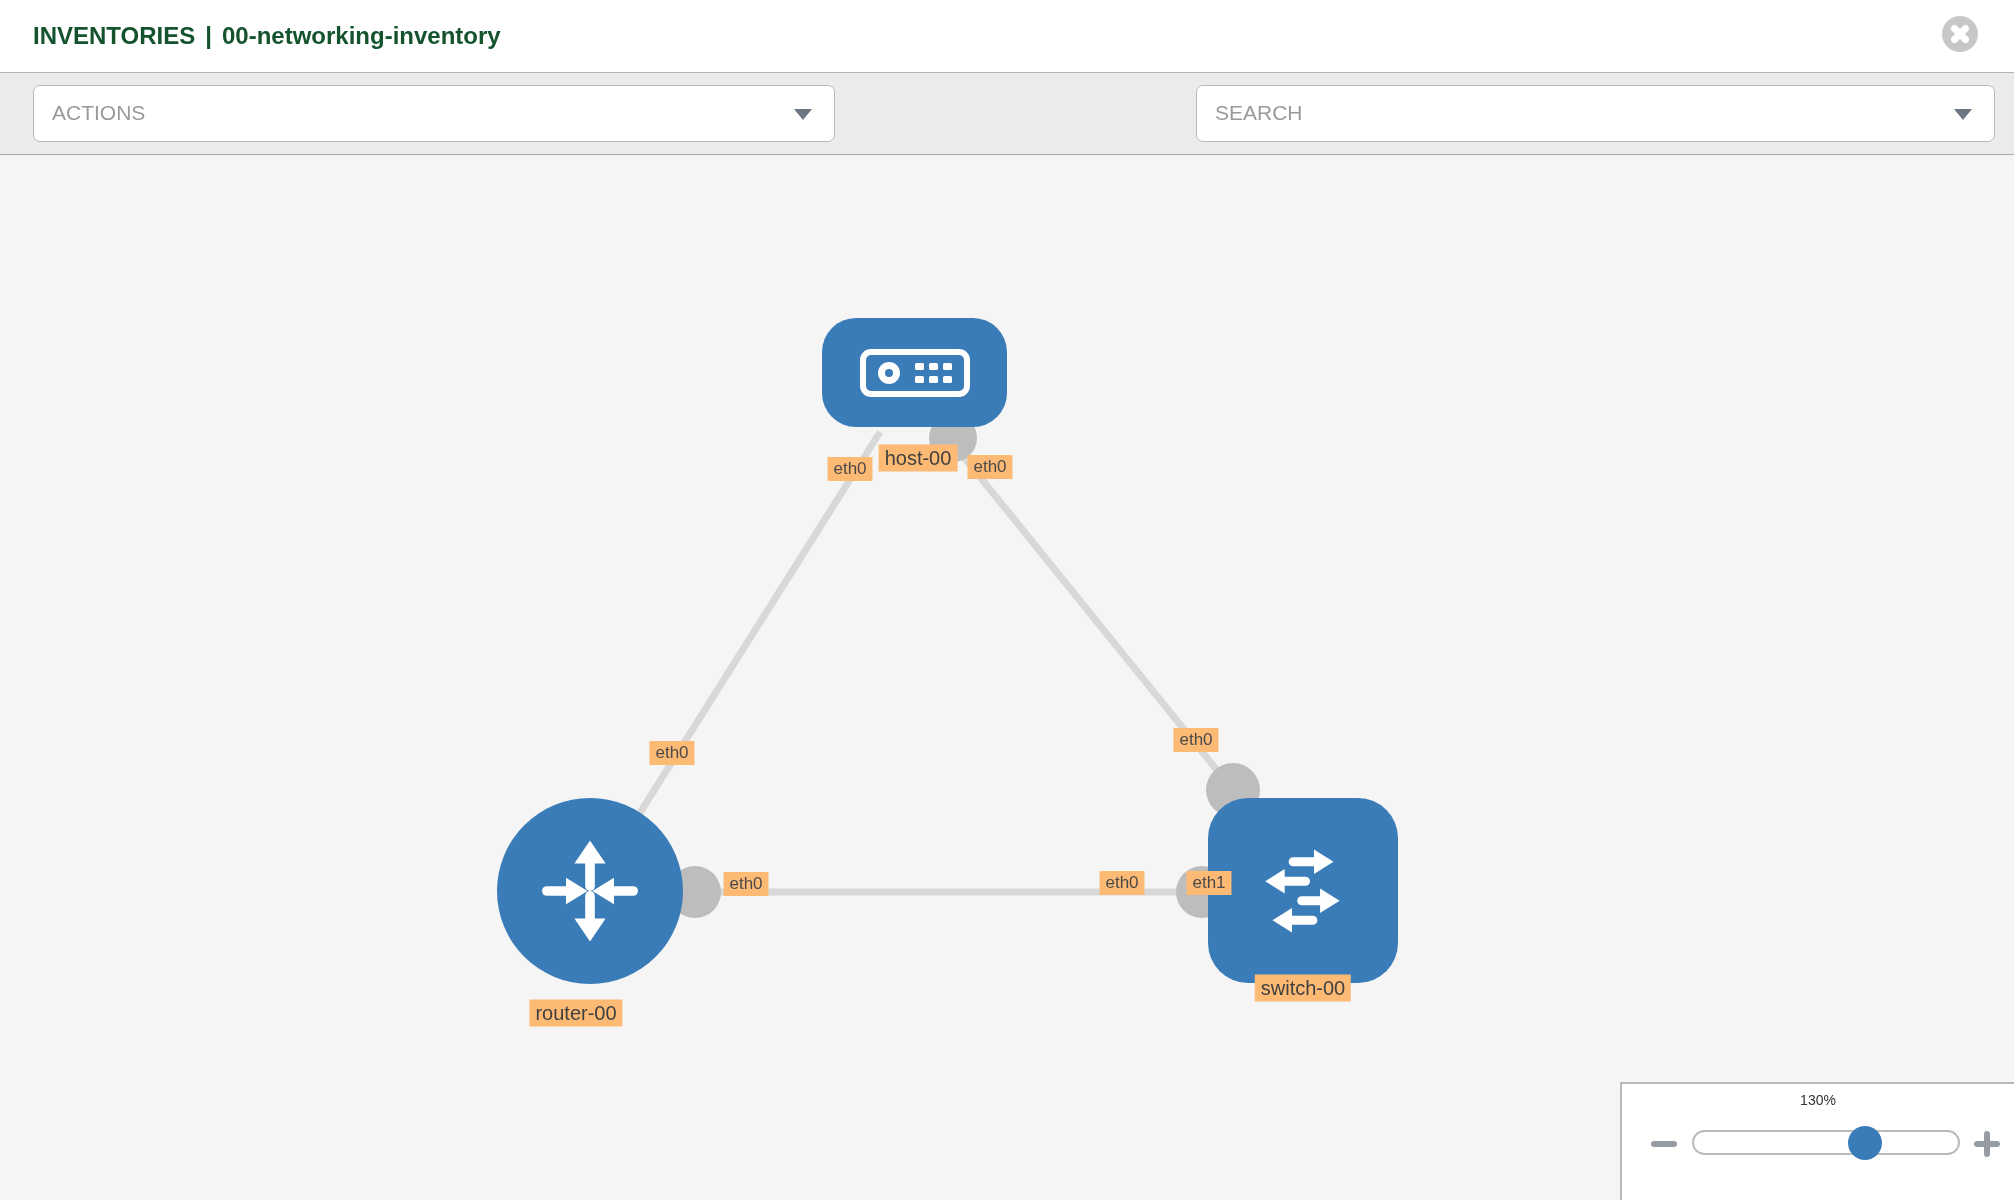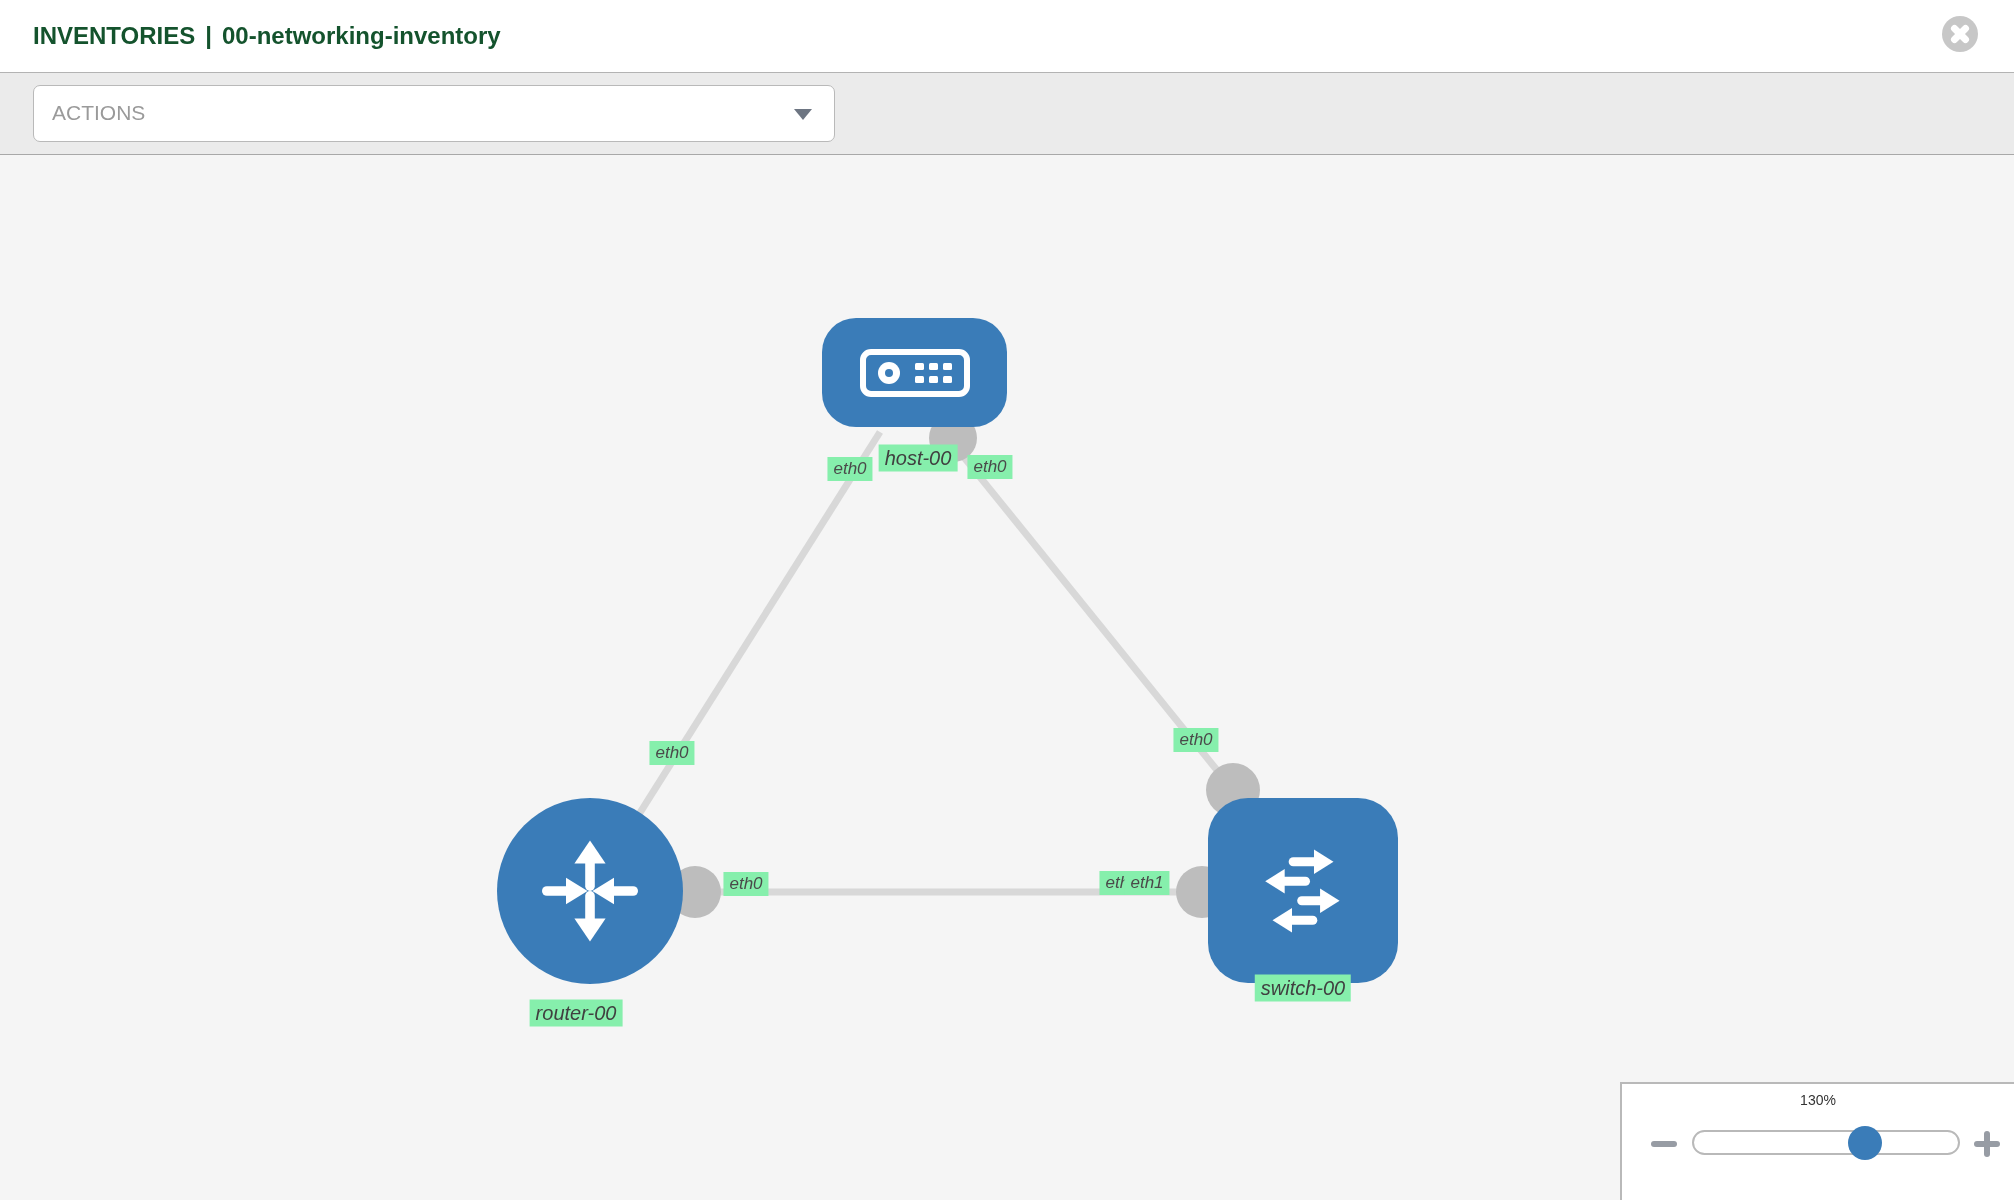--- a/index.html
+++ b/index.html
@@ -29,22 +29,22 @@
   .tool-icon { position:absolute; top:93px; width:46px; height:46px; cursor:pointer; }
 
   
   .canvas { position:absolute; left:0; top:155px; width:2014px; height:1045px; background:#f5f5f5; }
   .edges { position:absolute; left:0; top:0; }
   .node { position:absolute; background:#3a7cb8; cursor:pointer;
     display:flex; align-items:center; justify-content:center; }
   .node-host { left:822px; top:163px; width:185px; height:109px; border-radius:34px; }
   .node-router { left:497px; top:643px; width:186px; height:186px; border-radius:50%; }
   .node-switch { left:1208px; top:643px; width:190px; height:185px; border-radius:40px; }
-  .chip { position:absolute; transform:translate(-50%,-50%); background:#86efac;
-    color:#4a4a4a; white-space:nowrap; padding:2px 6px;font-style:italic; }
+  .chip { position:absolute; transform:translate(-50%,-50%); background:#fdba74;
+    color:#4a4a4a; white-space:nowrap; padding:2px 6px; }
   .node-label { font-size:20px; color:#404040; }
   .if-label { font-size:17px; }
 
   
   .zoom-panel { position:absolute; left:1620px; top:1082px; width:394px; height:118px;
     background:#ffffff; border-top:2px solid #b9b9b9; border-left:2px solid #b9b9b9; }
   .zoom-level { position:absolute; left:0; top:8px; width:100%; text-align:center;
     font-size:14px; color:#333333; }
   .hbar { position:absolute; height:6px; border-radius:3px; background:#979ca4; }
   .vbar { position:absolute; width:6px; border-radius:3px; background:#979ca4; }
@@ -85,20 +85,24 @@
   </div>
   <div class="tool-icon" style="left:1113px;">
     <svg width="46" height="46" viewBox="0 0 24 24">
       <circle cx="7.6" cy="7.6" r="4.1" fill="none" stroke="#8d939c" stroke-width="3"></circle>
       <line x1="10.8" y1="10.8" x2="18.8" y2="18.8" stroke="#8d939c" stroke-width="3.2" stroke-linecap="round"></line>
       <line x1="18.8" y1="18.8" x2="16.4" y2="21.2" stroke="#8d939c" stroke-width="3" stroke-linecap="round"></line>
       <line x1="15.4" y1="15.4" x2="13.8" y2="17" stroke="#8d939c" stroke-width="2.6" stroke-linecap="round"></line>
     </svg>
   </div>
 
+  <div class="select-box search-box">
+    <span class="ph">SEARCH</span>
+    <span class="chev"></span>
+  </div>
 </div>
 
 <div class="canvas">
 
   <svg class="edges" width="2014" height="1045" viewBox="0 0 2014 1045">
     <line x1="880" y1="277" x2="590" y2="737" stroke="#d8d8d8" stroke-width="7"></line>
     <line x1="950" y1="285" x2="1233" y2="635" stroke="#d8d8d8" stroke-width="7"></line>
     <line x1="590" y1="737" x2="1303" y2="737" stroke="#d8d8d8" stroke-width="7"></line>
     <circle cx="953" cy="283" r="24" fill="#bdbdbd"></circle>
     <circle cx="695" cy="737" r="26" fill="#bdbdbd"></circle>
@@ -153,21 +157,21 @@
   <div class="chip node-label" style="left:918px; top:303px;">host-00</div>
   <div class="chip node-label" style="left:576px; top:858px;">router-00</div>
   <div class="chip node-label" style="left:1303px; top:808px;margin-top:25px;">switch-00</div>
 
   <div class="chip if-label" style="left:850px; top:314px;">eth0</div>
   <div class="chip if-label" style="left:990px; top:312px;">eth0</div>
   <div class="chip if-label" style="left:672px; top:598px;">eth0</div>
   <div class="chip if-label" style="left:1196px; top:585px;">eth0</div>
   <div class="chip if-label" style="left:746px; top:729px;">eth0</div>
   <div class="chip if-label" style="left:1122px; top:728px;">eth0</div>
-  <div class="chip if-label" style="left:1147px; top:728px;">eth1</div>
+  <div class="chip if-label" style="left:1209px; top:728px;">eth1</div>
 </div>
 
 <div class="zoom-panel">
   <div class="zoom-level">130%</div>
   <div class="zbtn" style="left:25px; top:43px;">
     <div class="hbar" style="left:4px; top:14px; width:26px;"></div>
   </div>
   <div class="zoom-track"></div>
   <div class="zoom-thumb"></div>
   <div class="zbtn" style="left:348px; top:43px;">

